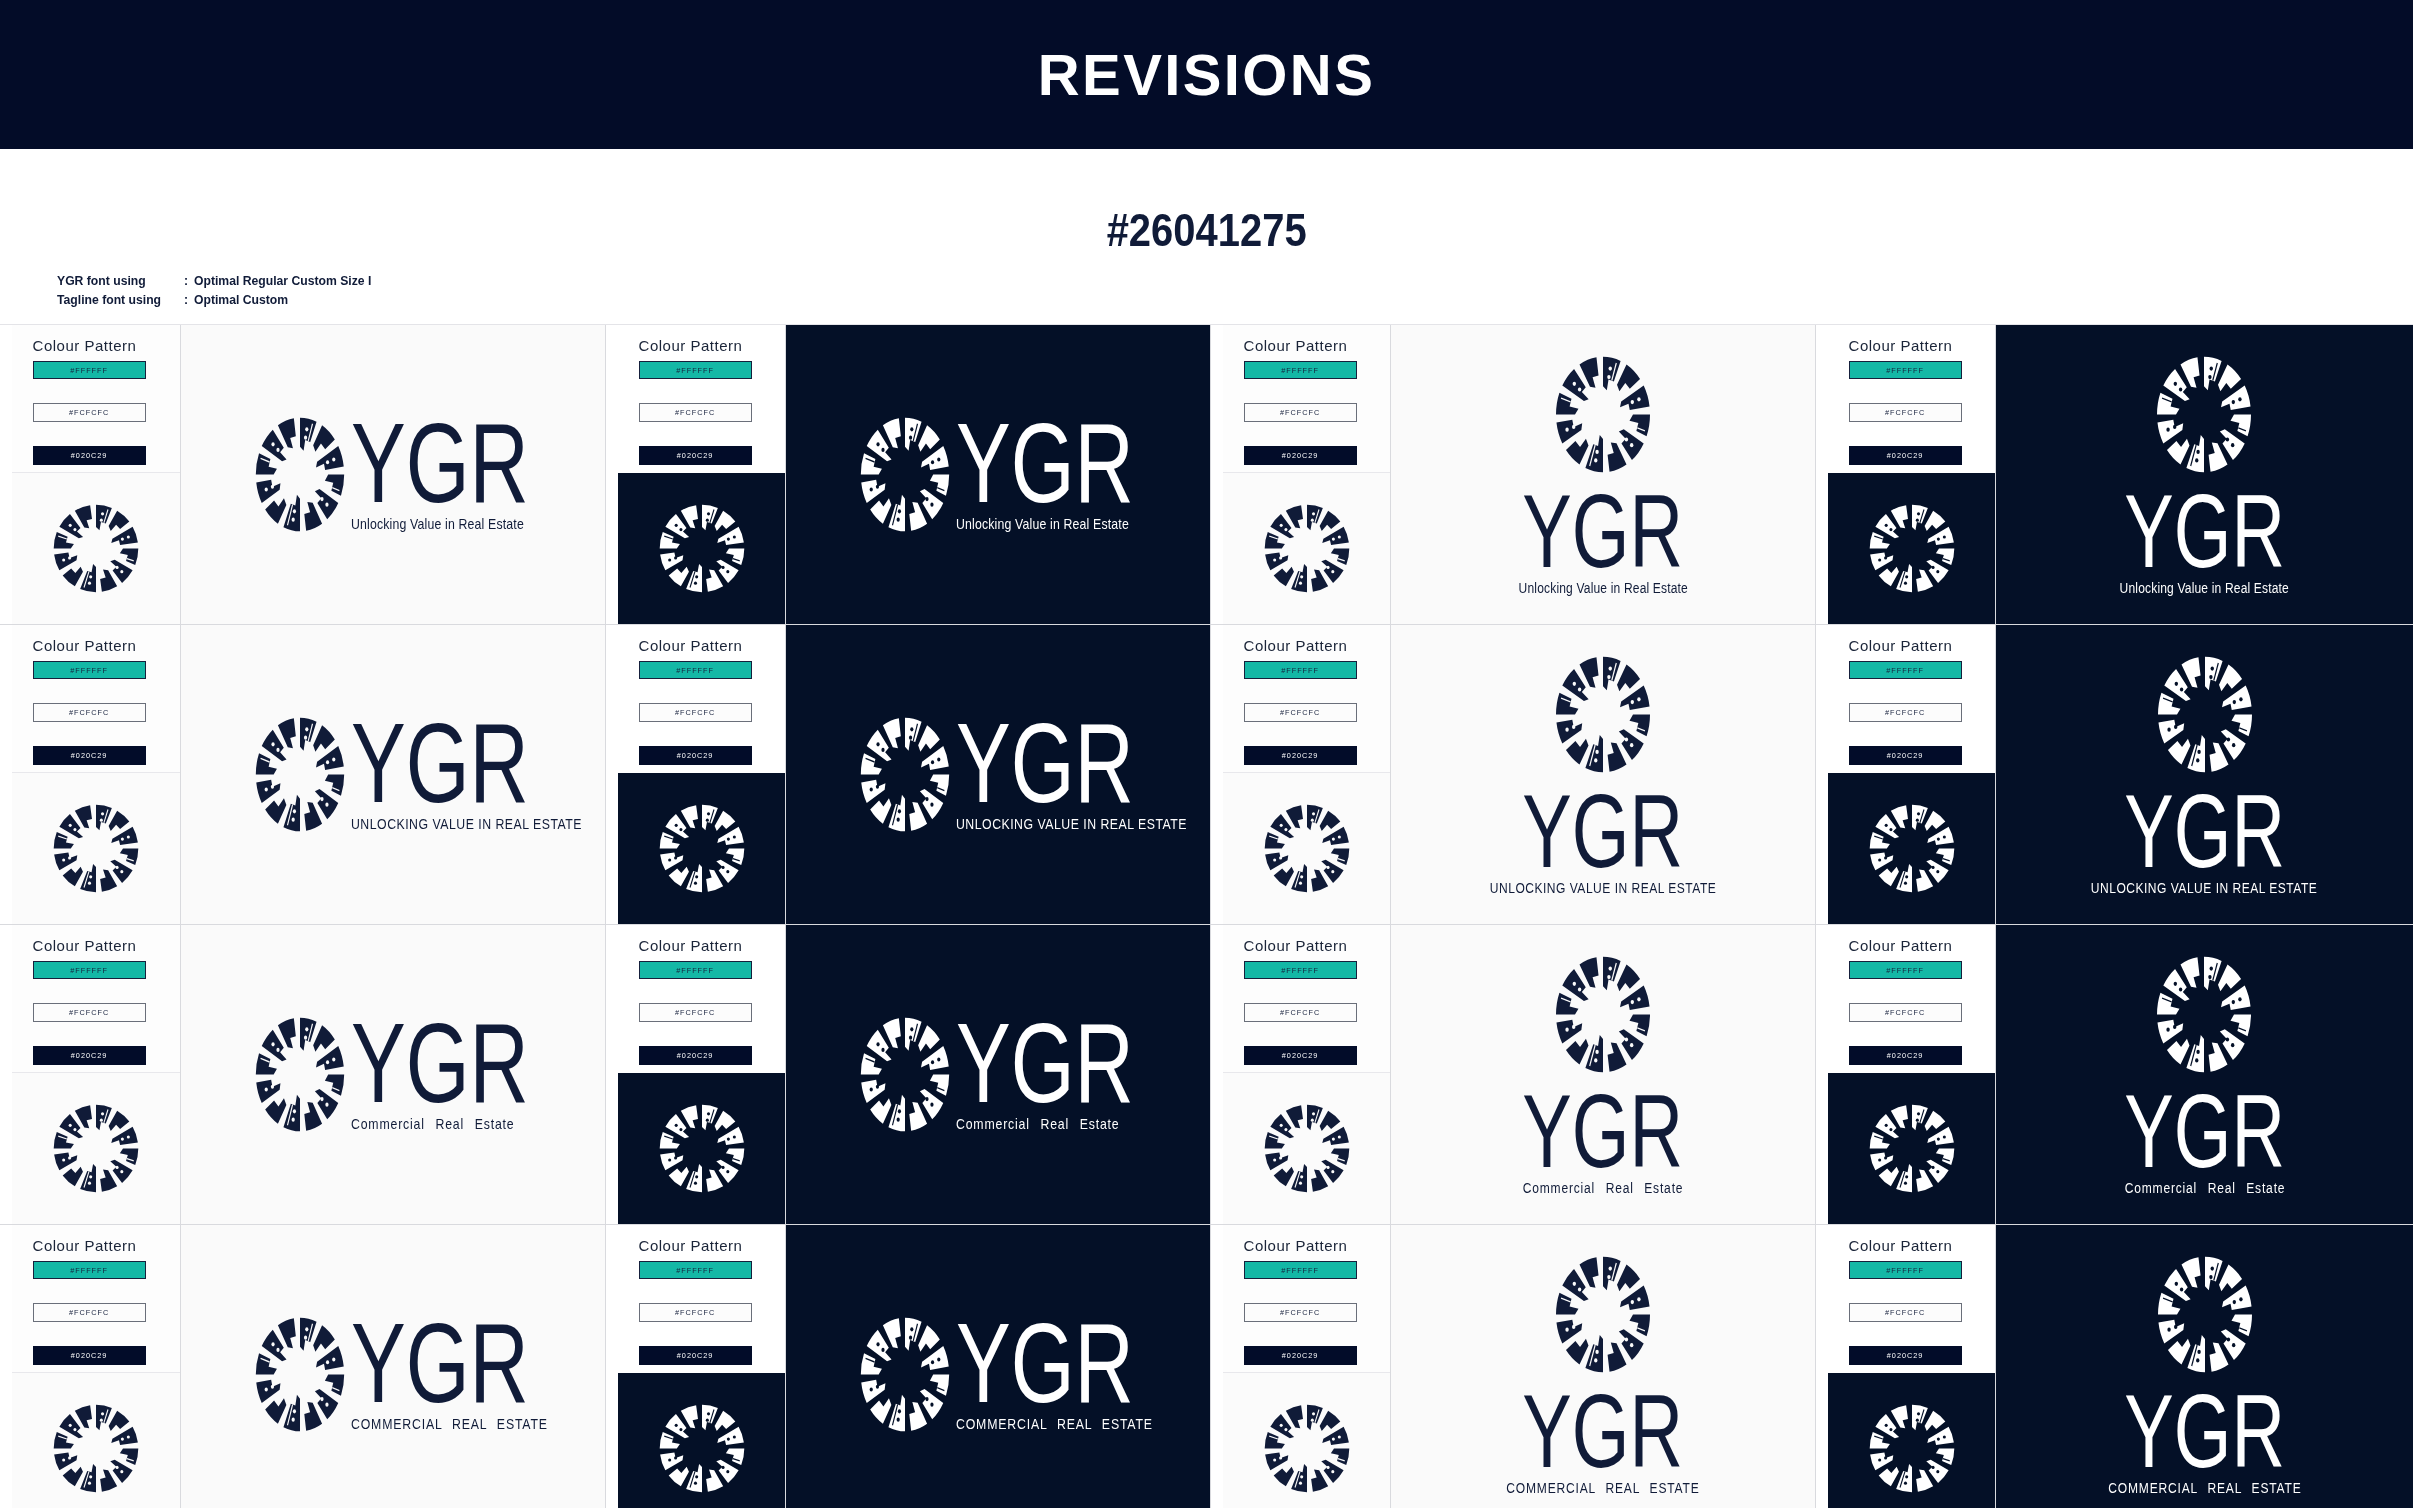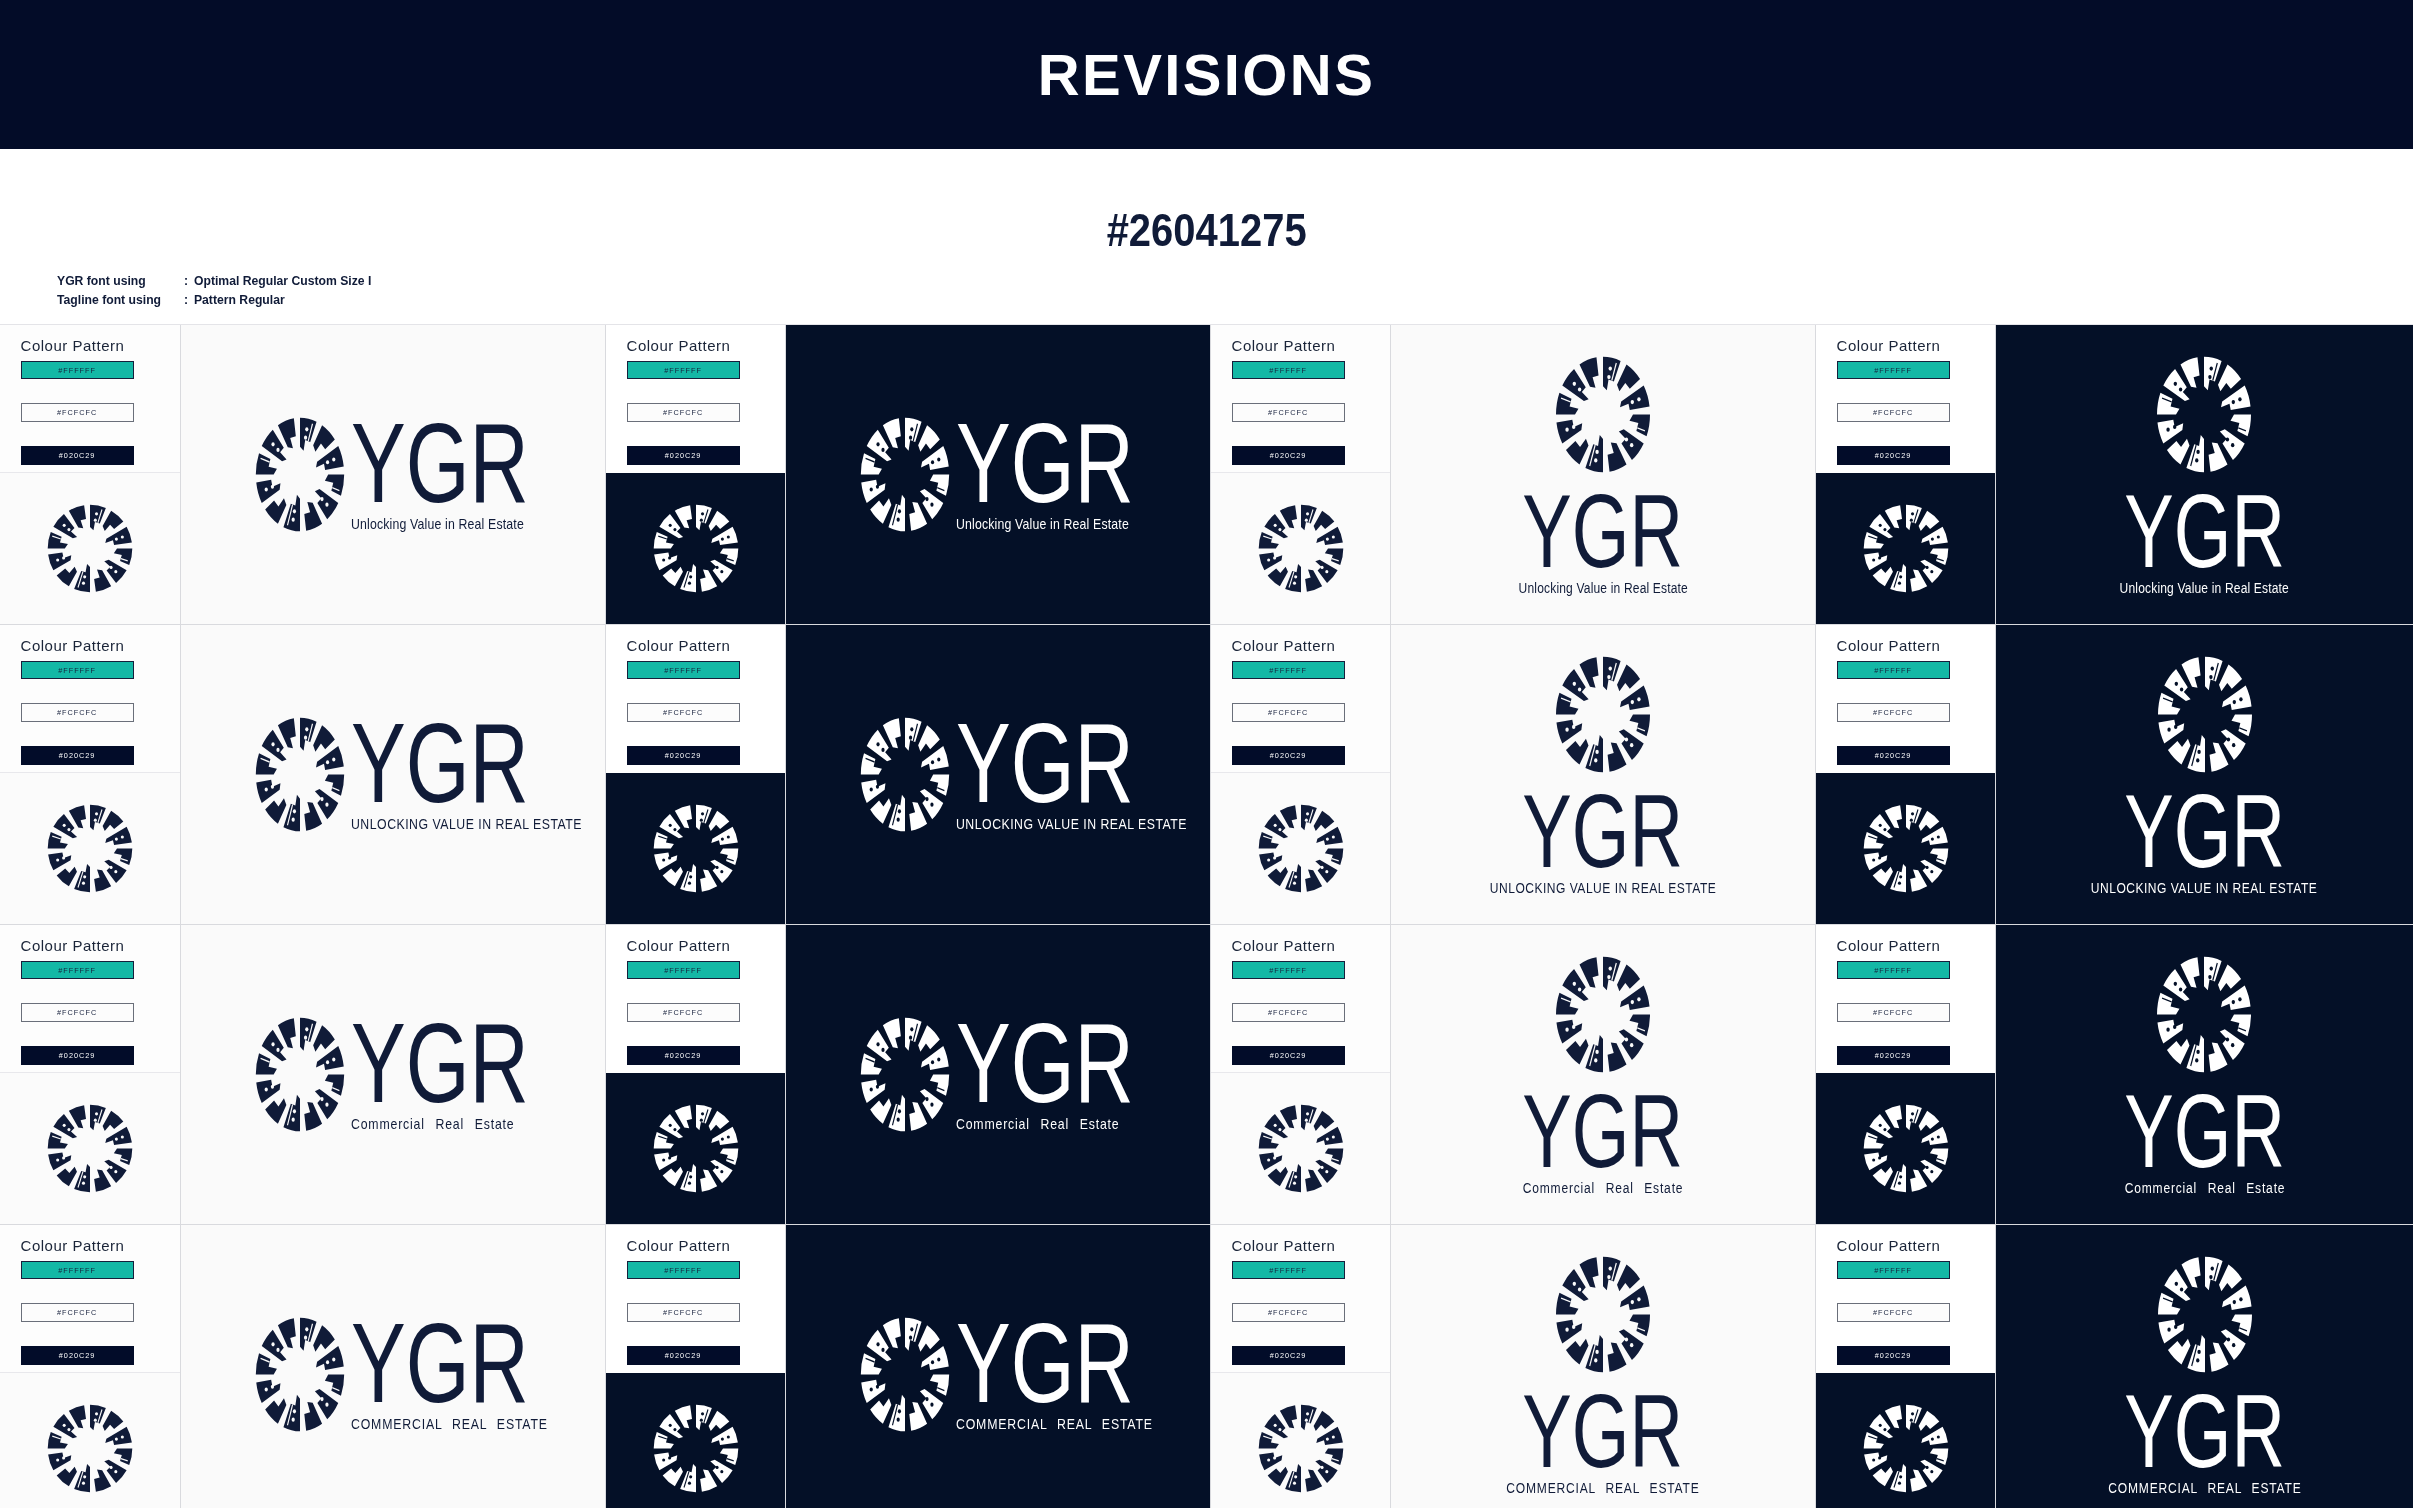--- a/index.html
+++ b/index.html
@@ -32,21 +32,21 @@
 
   
   .grid{
     margin-top:14.7px;display:grid;
     grid-template-columns:181px 425px 180px 425px 180px 425px 180px 418px;
     grid-auto-rows:300px;border-top:0.5px solid #e4e4e8;
   }
   .grid>div{border-right:0.5px solid var(--line);border-bottom:0.5px solid var(--line);overflow:hidden;}
 
   
-  .pcell{display:flex;flex-direction:column;}
+  .pcell{display:flex;flex-direction:column;padding-left:12px;}
   .swatchbox{height:148px;padding:11.7px 5.9px 0 20.6px;background:#ffffff;}
   .pcell--light .swatchbox{background:#fdfdfd;border-bottom:0.5px solid #e8e8ec;}
   .ptitle{font-size:15px;letter-spacing:0.5px;font-weight:400;color:#1a2438;}
   .swatch{width:113px;height:18.6px;margin-top:24px;display:flex;align-items:center;justify-content:center;
           font-size:7.3px;letter-spacing:1px;}
   .ptitle + .swatch{margin-top:6.9px;}
   .swatch--0{background:#14b8a6;border:1.5px solid #16203c;color:#16203c;}
   .swatch--1{background:#fcfcfc;border:1px solid #6a6f7a;color:#16203c;}
   .swatch--2{background:#020c29;color:#ffffff;}
   .pcaption{margin-top:10.8px;font-size:5.6px;font-weight:700;color:#16203c;letter-spacing:0.1px;white-space:nowrap;}
@@ -90,21 +90,21 @@
 </header>
 
 <div class="code">
   <span>#26041275</span>
 </div>
 
 <div class="notes">
   <div>YGR font using</div>
   <div><span class="sep">:</span><span>Optimal Regular Custom Size I</span></div>
   <div>Tagline font using</div>
-  <div><span class="sep">:</span><span>Pattern Regular</span></div>
+  <div><span class="sep">:</span><span>Optimal Custom</span></div>
 </div>
 
 <main class="grid" id="grid">
 
   <div class="pcell pcell--light" data-row="1">
     <div class="swatchbox">
       <div class="ptitle">Colour Pattern</div>
       <div class="swatch swatch--0">
           <span>#FFFFFF</span>
         </div>

